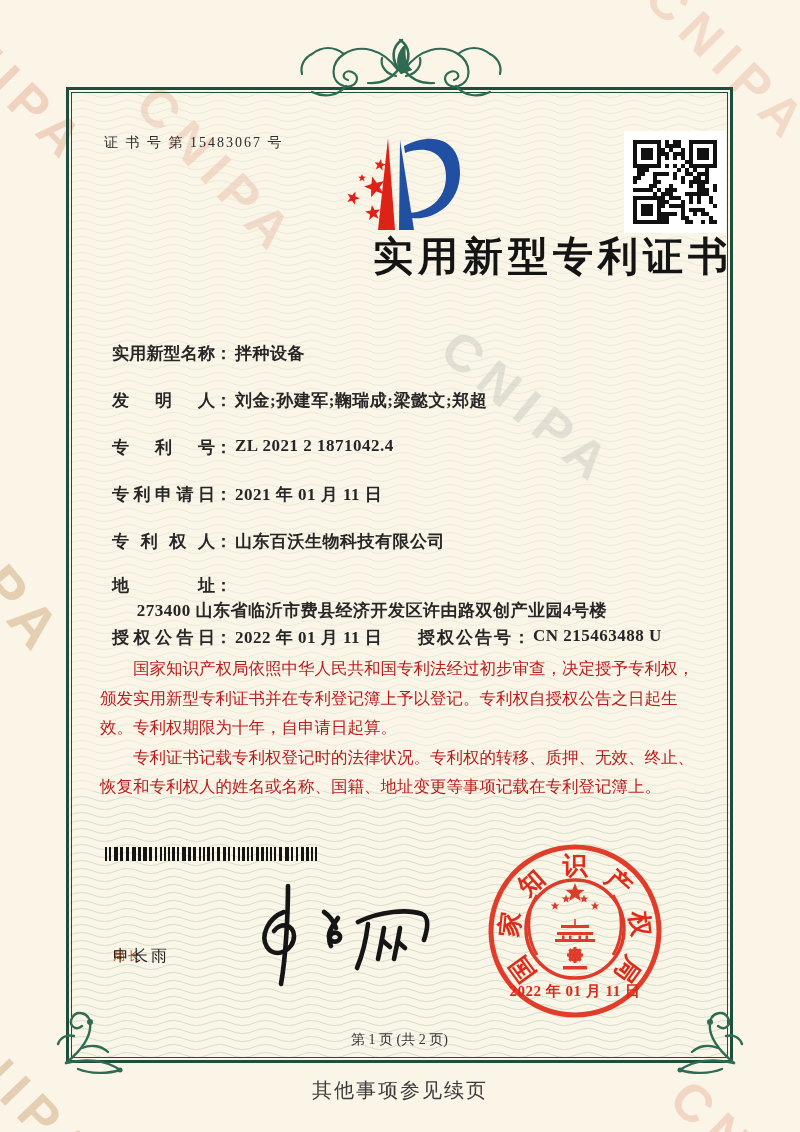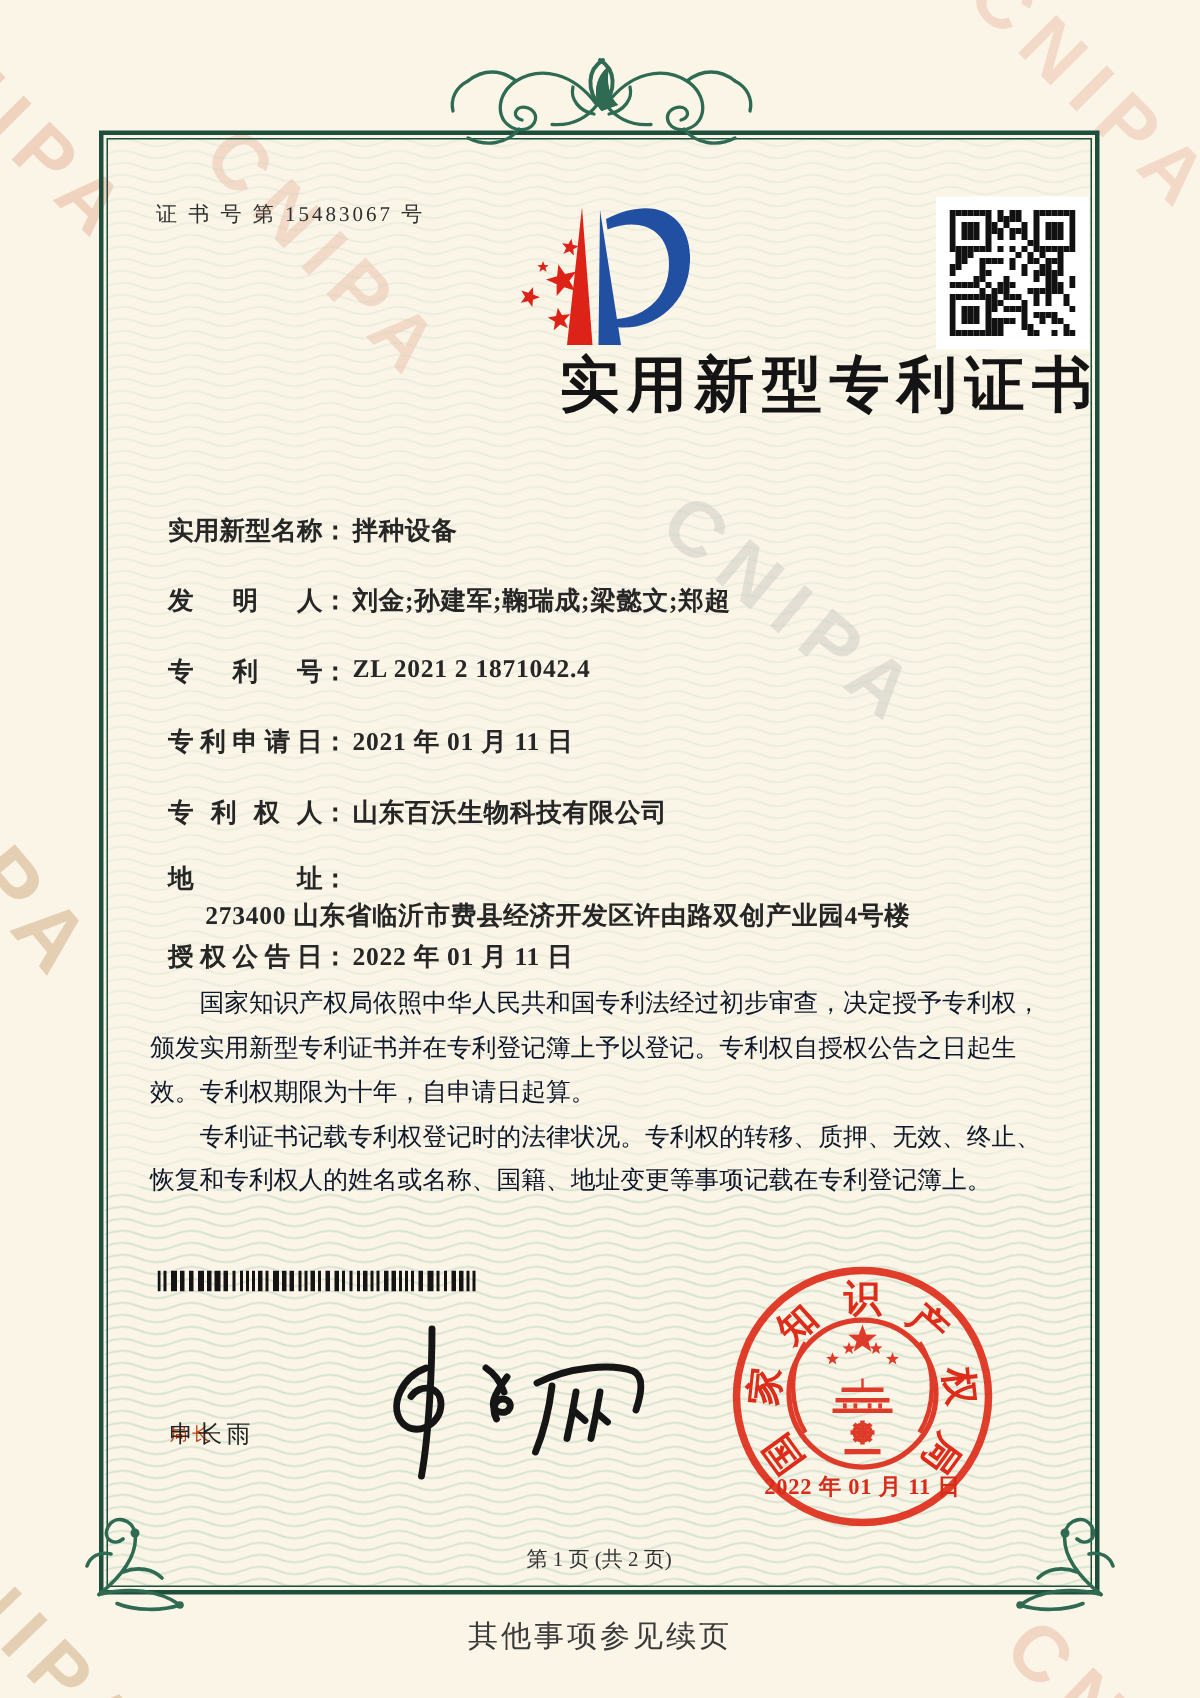--- a/index.html
+++ b/index.html
@@ -28,21 +28,21 @@
   .title{position:absolute;z-index:3;left:66px;width:667px;top:229px;text-align:right;
     font-size:40px;font-weight:700;letter-spacing:5px;color:#141414;}
   .f-row{position:absolute;z-index:3;left:112px;width:566px;font-size:17px;font-weight:600;color:#262626;}
   .r1{top:342px}.r2{top:389px}.r3{top:436px}.r4{top:483px}.r5{top:530px}.r6{top:574px}.r7{top:626px}
   .f-label{display:inline-block;width:103px;text-align:justify;text-align-last:justify;vertical-align:top;}
   .f-colon{vertical-align:top;}
   .f-value{vertical-align:top;margin-left:3px;letter-spacing:0.5px;text-align:right;}
   .addr{display:inline-block;width:492px;line-height:27px;}
   .g2{position:absolute;left:306px;top:0;}
   .paras{position:absolute;z-index:3;left:100px;top:654px;width:602px;
-    font-size:16.5px;line-height:29.5px;color:#0f172a;}
+    font-size:16.5px;line-height:29.5px;color:#b91c1c;}
   .paras p{margin:0;text-indent:2em;}
   .barcode{position:absolute;z-index:3;left:105px;top:847px;}
   .signer-title{position:absolute;z-index:3;left:113px;top:914px;font-size:12px;letter-spacing:3px;color:#c2410c;margin-top:34px;}
   .signer-name{position:absolute;z-index:3;left:113px;top:946px;font-size:16px;letter-spacing:3px;color:#222;}
   .signature{position:absolute;z-index:3;left:232px;top:878px;}
   .seal{position:absolute;z-index:3;left:487px;top:843px;}
   .seal text{font-family:"Liberation Serif","DejaVu Serif",serif;}
   .seal-date{position:absolute;z-index:5;left:487px;width:176px;top:982px;text-align:center;
     font-size:15px;font-weight:700;color:#d92a18;letter-spacing:0.5px;}
   .page-info{position:absolute;z-index:3;left:66px;width:667px;top:1031px;text-align:center;font-size:14px;color:#333;}
@@ -379,20 +379,23 @@
     <span class="f-label">专利申请日</span><span class="f-colon">：</span><span class="f-value">2021 年 01 月 11 日</span>
   </div>
   <div class="f-row r5">
     <span class="f-label">专利权人</span><span class="f-colon">：</span><span class="f-value">山东百沃生物科技有限公司</span>
   </div>
   <div class="f-row r6">
     <span class="f-label">地址</span><span class="f-colon">：</span><span class="f-value addr">273400 山东省临沂市费县经济开发区许由路双创产业园4号楼</span>
   </div>
   <div class="f-row r7">
     <span class="f-label">授权公告日</span><span class="f-colon">：</span><span class="f-value">2022 年 01 月 11 日</span>
+    <span class="g2">
+      <span style="letter-spacing:2px;">授权公告号</span><span>：</span><span class="f-value">CN 215463488 U</span>
+    </span>
   </div>
 
   <div class="paras">
     <p>国家知识产权局依照中华人民共和国专利法经过初步审查，决定授予专利权，颁发实用新型专利证书并在专利登记簿上予以登记。专利权自授权公告之日起生效。专利权期限为十年，自申请日起算。</p>
     <p>专利证书记载专利权登记时的法律状况。专利权的转移、质押、无效、终止、恢复和专利权人的姓名或名称、国籍、地址变更等事项记载在专利登记簿上。</p>
   </div>
 
   <svg class="barcode" id="barcode" width="215" height="14">
       <rect x="0" y="0" width="2" height="14" fill="#141414"></rect>
       <rect x="4" y="0" width="2" height="14" fill="#141414"></rect>

